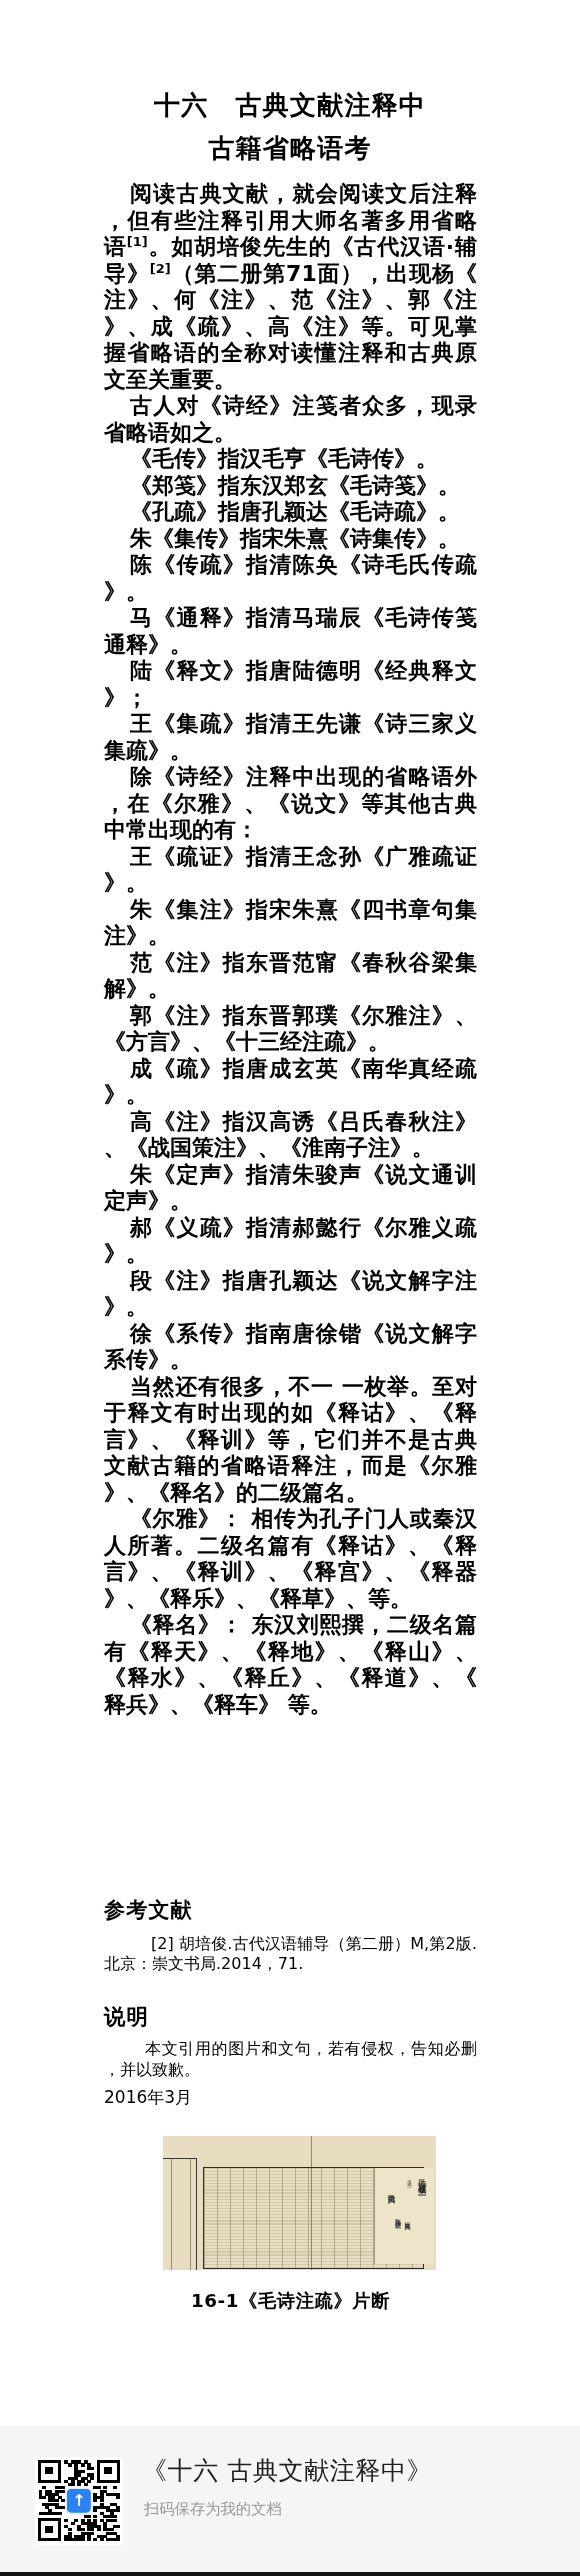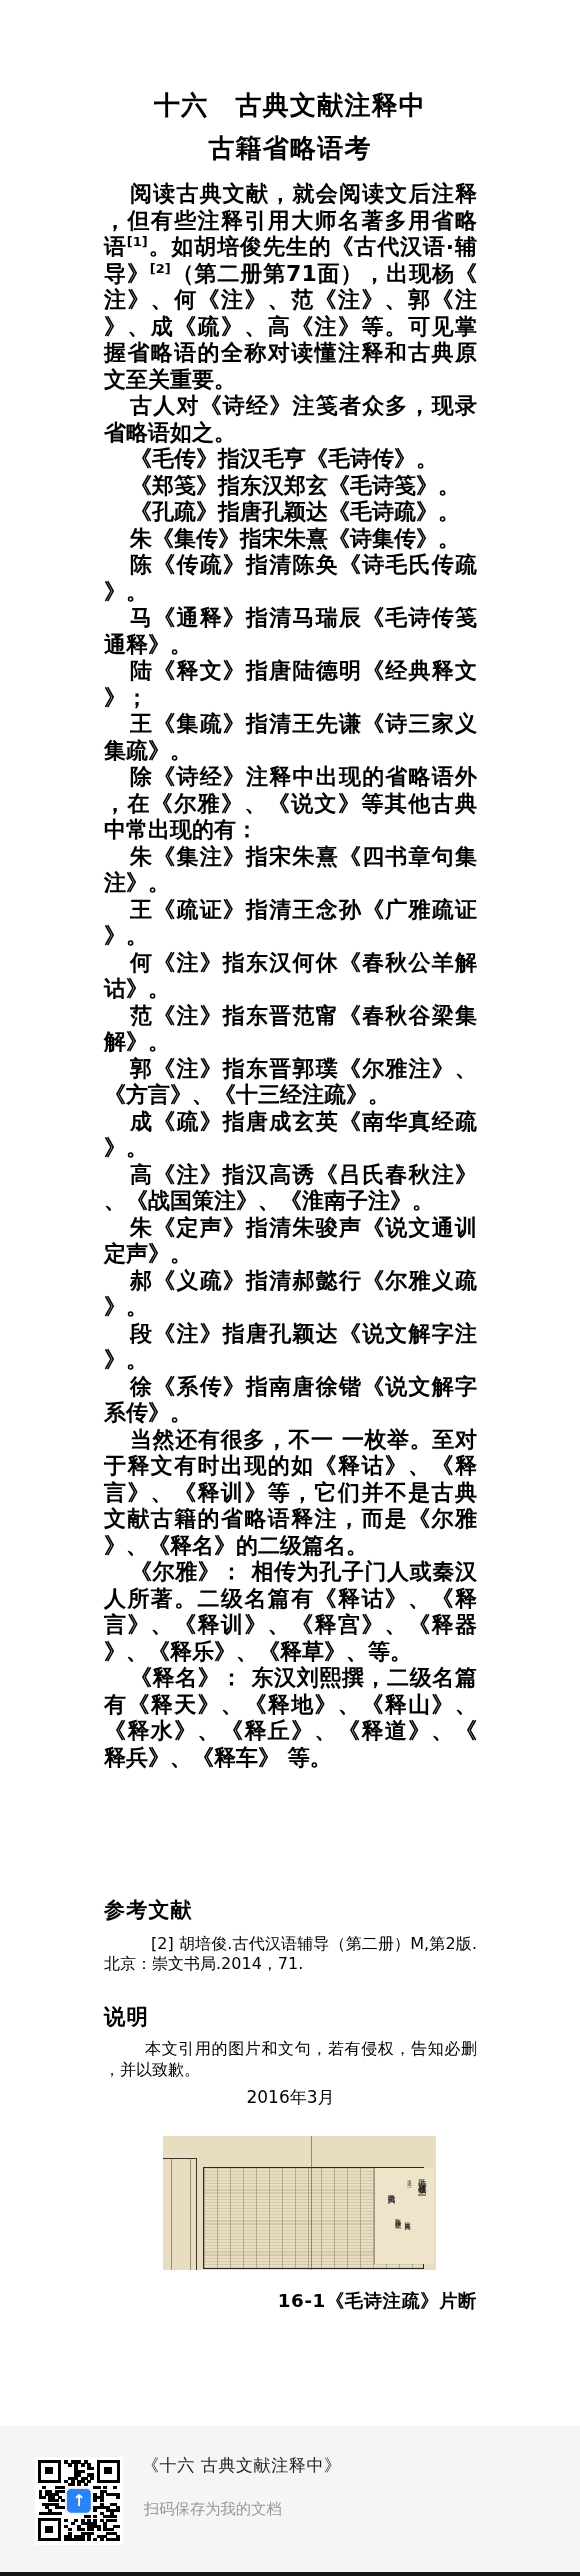--- a/index.html
+++ b/index.html
@@ -26,21 +26,21 @@
   .refs-heading{margin:0;font-size:21px;font-weight:700;letter-spacing:1.2px;}
   .ref-item{
     margin:9.8px 0 0;font-size:16px;line-height:20px;font-weight:500;
     text-indent:47px;word-break:break-all;line-break:anywhere;text-align:justify;
   }
   .notice-heading{margin:28px 0 0;font-size:21.4px;font-weight:700;letter-spacing:1.2px;}
   .notice-text{
     margin:7.3px 0 0;font-size:16px;line-height:21px;font-weight:500;
     text-indent:41px;word-break:break-all;line-break:anywhere;text-align:justify;
   }
-  .notice-date{margin:6.1px 0 0;font-size:17px;font-weight:500;text-align:center;}
+  .notice-date{margin:6.1px 0 0;font-size:17px;font-weight:500;text-align:left;}
   
   .book-figure{
     position:relative;margin:27px 0 0 59px;width:273px;height:134px;
     background:#e8ddc0;overflow:hidden;
   }
   .fig-left-page{
     position:absolute;left:0;top:22px;width:33px;height:111px;
     border-top:1.2px solid #3a342a;border-bottom:1.2px solid #3a342a;border-right:1.2px solid #3a342a;
     background:repeating-linear-gradient(90deg,transparent 0 8.5px,rgba(72,60,38,.5) 8.5px 9.2px);
   }
@@ -59,37 +59,37 @@
   .fig-col{
     position:absolute;writing-mode:vertical-rl;text-orientation:upright;
     font-family:"DejaVu Serif","Liberation Serif",serif;color:#2b2b2b;
   }
   .fc0{right:7.3px;top:35px;font-size:8.5px;letter-spacing:1.8px;color:#1e1c18;}
   .fc1{right:22px;top:39px;font-size:5.5px;letter-spacing:1.2px;color:#3a362e;}
   .fc2{right:40px;top:52px;font-size:7.3px;letter-spacing:1.2px;}
   .fc3{right:24.4px;top:81px;font-size:6.1px;letter-spacing:0.6px;}
   .fc4{right:34px;top:78px;font-size:6.1px;letter-spacing:0.6px;}
   .figure-caption{
-    margin:18.3px 0 0;text-align:right;font-size:18.3px;font-weight:700;letter-spacing:0.6px;
+    margin:18.3px 0 0;text-align:center;font-size:18.3px;font-weight:700;letter-spacing:0.6px;
   }
   
   .share-footer{position:absolute;top:2426px;left:0;width:580px;height:146px;background:#f5f5f5;}
   .qr{position:absolute;left:35px;top:30.5px;width:88px;height:88px;background:#ffffff;}
   .qr-cell{position:absolute;background:#000;}
   .finder{position:absolute;width:23px;height:23px;border:3.7px solid #000;background:#fff;box-sizing:border-box;}
   .finder::after{content:"";position:absolute;left:4.3px;top:4.3px;width:7.3px;height:7.3px;background:#000;}
   .f1{left:3.1px;top:3.1px;} .f2{right:3.1px;top:3.1px;} .f3{left:3.1px;bottom:3.1px;}
   .qr-icon{
     position:absolute;left:50%;top:50%;transform:translate(-50%,-50%);
     width:24.4px;height:24.4px;background:#2b82f7;border:1.8px solid #ffffff;border-radius:5.5px;
     display:flex;align-items:center;justify-content:center;z-index:5;
     box-shadow:0 0 0 0.6px rgba(0,0,0,.08);
   }
   .qr-icon .glyph{color:#fff;font-size:16px;font-weight:700;line-height:1;}
-  .footer-title{position:absolute;left:142px;top:28px;font-size:17px;font-weight:500;color:#1f1f1f;letter-spacing:0.6px;}
+  .footer-title{position:absolute;left:142px;top:28px;font-size:25px;font-weight:500;color:#1f1f1f;letter-spacing:0.6px;}
   .footer-hint{position:absolute;left:144px;top:73px;font-size:15.3px;color:#999999;}
   .bottom-bar{position:absolute;top:2572px;left:0;width:580px;height:3.7px;background:#141414;}
 </style>
 </head>
 <body>
 
 <div class="page">
 
   <header class="doc-title">
     <div>十六　古典文献注释中</div>
@@ -101,23 +101,22 @@
     <p class="body-p">古人对《诗经》注笺者众多，现录省略语如之。</p>
     <p class="body-p">《毛传》指汉毛亨《毛诗传》。</p>
     <p class="body-p">《郑笺》指东汉郑玄《毛诗笺》。</p>
     <p class="body-p">《孔疏》指唐孔颖达《毛诗疏》。</p>
     <p class="body-p">朱《集传》指宋朱熹《诗集传》。</p>
     <p class="body-p">陈《传疏》指清陈奂《诗毛氏传疏》。</p>
     <p class="body-p">马《通释》指清马瑞辰《毛诗传笺通释》。</p>
     <p class="body-p">陆《释文》指唐陆德明《经典释文》；</p>
     <p class="body-p">王《集疏》指清王先谦《诗三家义集疏》。</p>
     <p class="body-p">除《诗经》注释中出现的省略语外，在《尔雅》、《说文》等其他古典中常出现的有：</p>
+    <p class="body-p">王《疏证》指清王念孙《广雅疏证》。</p>
     <p class="body-p">朱《集注》指宋朱熹《四书章句集注》。</p>
-    <p class="body-p">王《疏证》指清王念孙《广雅疏证》。</p>
-    <p class="body-p">何《注》指东汉何休《春秋公羊解诂》。</p>
     <p class="body-p">范《注》指东晋范甯《春秋谷梁集解》。</p>
     <p class="body-p">郭《注》指东晋郭璞《尔雅注》、《方言》、《十三经注疏》。</p>
     <p class="body-p">成《疏》指唐成玄英《南华真经疏》。</p>
     <p class="body-p">高《注》指汉高诱《吕氏春秋注》、《战国策注》、《淮南子注》。</p>
     <p class="body-p">朱《定声》指清朱骏声《说文通训定声》。</p>
     <p class="body-p">郝《义疏》指清郝懿行《尔雅义疏》。</p>
     <p class="body-p">段《注》指唐孔颖达《说文解字注》。</p>
     <p class="body-p">徐《系传》指南唐徐锴《说文解字系传》。</p>
     <p class="body-p">当然还有很多，不一 一枚举。至对于释文有时出现的如《释诂》、《释言》、《释训》等，它们并不是古典文献古籍的省略语释注，而是《尔雅》、《释名》的二级篇名。</p>
     <p class="body-p">《尔雅》： 相传为孔子门人或秦汉人所著。二级名篇有《释诂》、《释言》、《释训》、《释宫》、《释器》、《释乐》、《释草》、等。</p>

